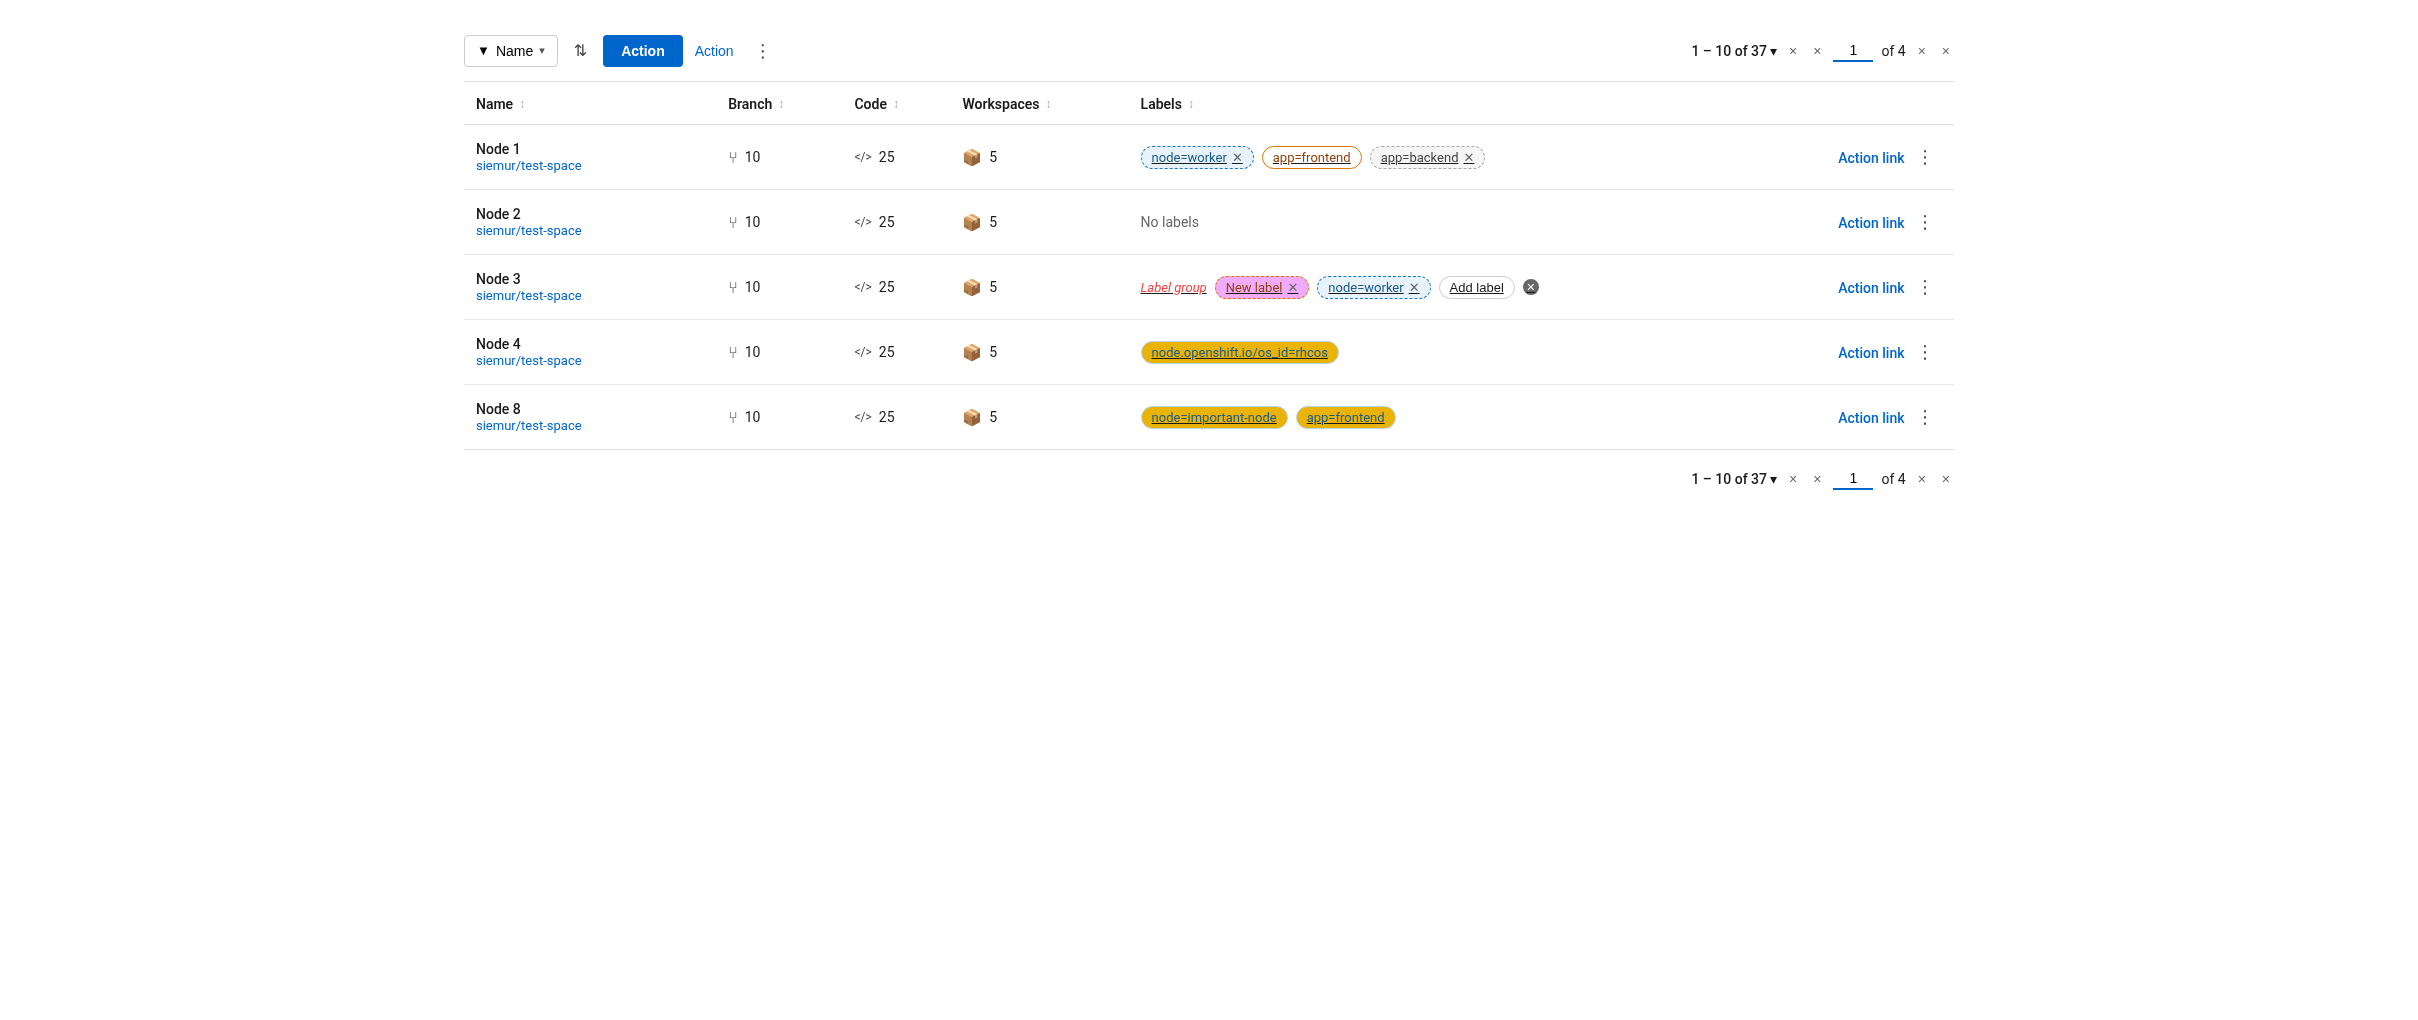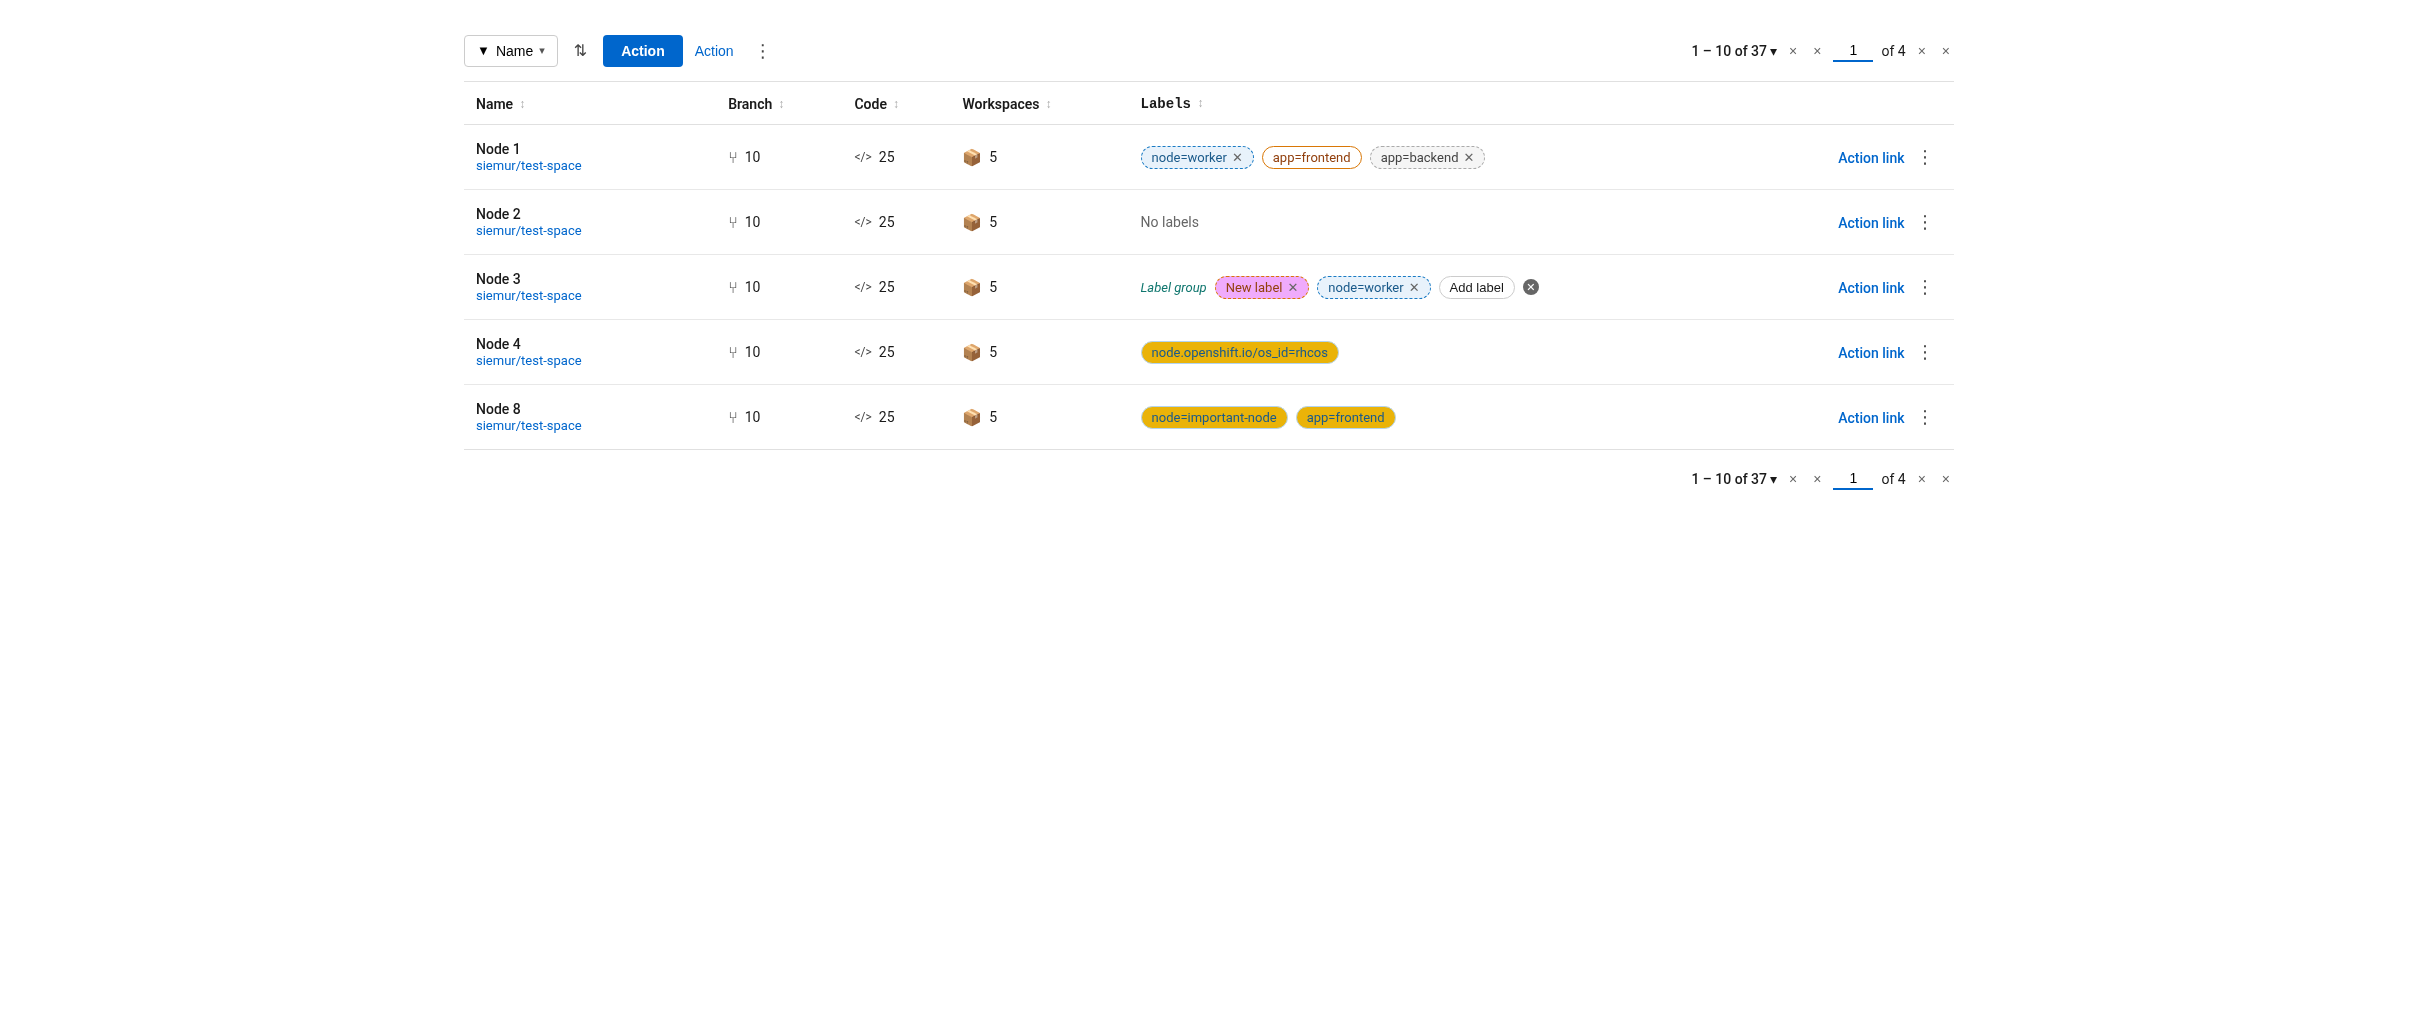--- a/index.html
+++ b/index.html
@@ -178,20 +178,21 @@
       font-size: 16px;
       color: #444;
     }
 
     
     .labels-cell {
       display: flex;
       align-items: center;
       flex-wrap: wrap;
       gap: 8px;
+      text-decoration: underline;
     }
     .label-tag {
       display: inline-flex;
       align-items: center;
       gap: 5px;
       border-radius: 20px;
       padding: 3px 10px;
       font-size: 13px;
       white-space: nowrap;
     }
@@ -225,21 +226,21 @@
       background: transparent;
       border: none;
       cursor: pointer;
       font-size: 13px;
       color: #666;
       padding: 0;
       line-height: 1;
     }
     .label-group-name {
       font-size: 13px;
-      color: #0f766e;
+      color: #ef4444;
       font-style: italic;
     }
     .add-label-btn {
       display: inline-flex;
       align-items: center;
       gap: 4px;
       border: 1px solid #ccc;
       background: #fff;
       border-radius: 20px;
       padding: 3px 10px;
@@ -351,21 +352,21 @@
             <span>Code</span>
             <span class="sort-arrows">↕</span>
           </div>
         </th>
         <th>
           <div class="th-inner">
             <span>Workspaces</span>
             <span class="sort-arrows">↕</span>
           </div>
         </th>
-        <th style="min-width:400px;font-family:Liberation Mono, monospace;">
+        <th style="min-width:400px;">
           <div class="th-inner">
             <span>Labels</span>
             <span class="sort-arrows">↕</span>
           </div>
         </th>
         <th style="width:160px;"></th>
       </tr>
     </thead>
     <tbody id="table-body">
 

